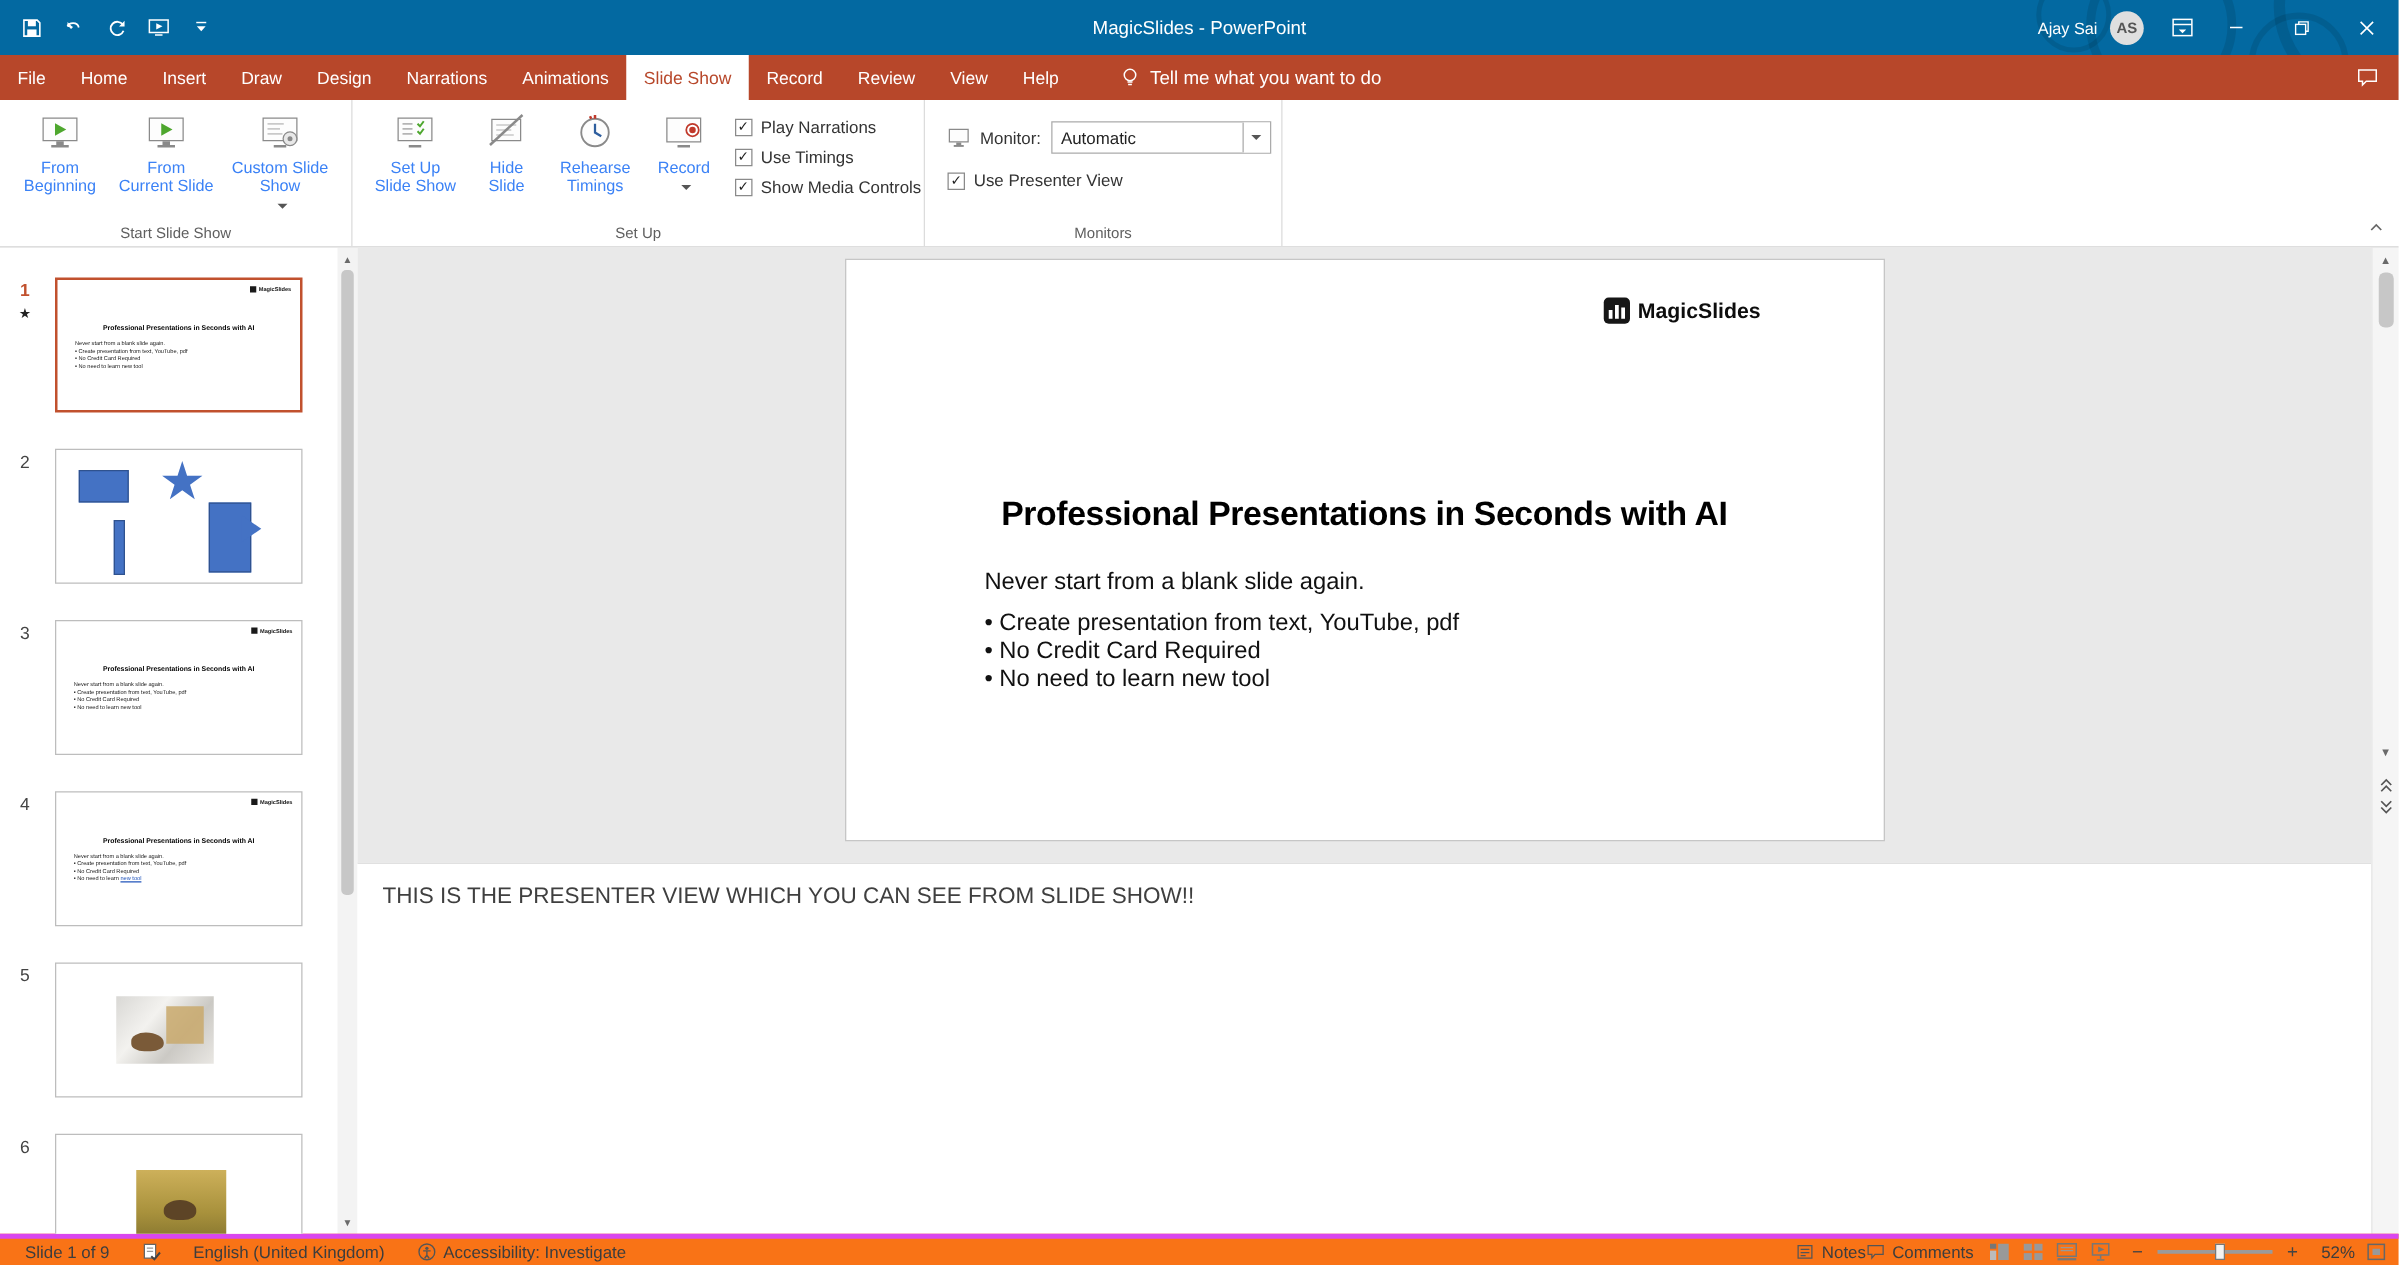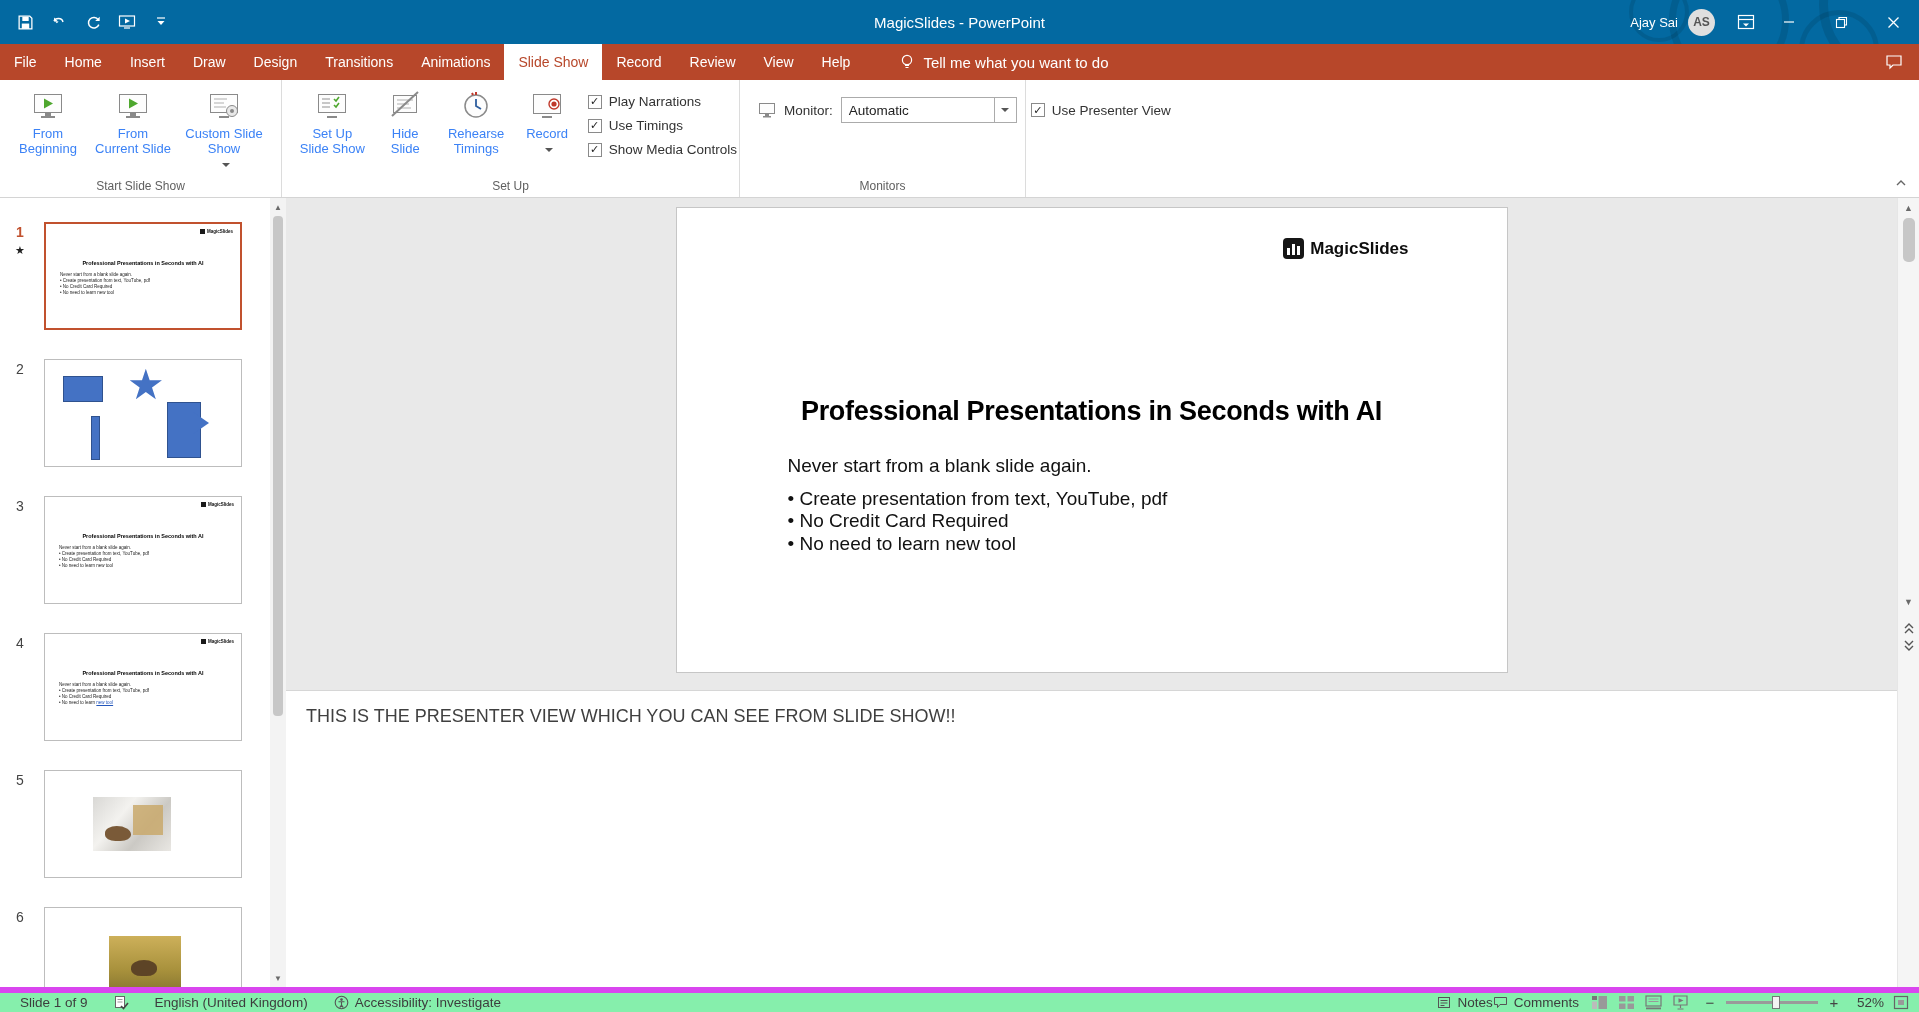--- a/index.html
+++ b/index.html
@@ -34,21 +34,21 @@
   .ribbon{height:118px;background:#fff;border-bottom:1px solid #d4d4d4;display:flex;position:relative;flex:none}
   .rgroup{position:relative;border-right:1px solid #dcdcdc;display:flex;align-items:flex-start;padding:5px 2px 20px 2px}
   .glabel{position:absolute;bottom:4px;left:0;right:0;text-align:center;font-size:12px;color:#5f5f5f}
   .bigbtn{display:flex;flex-direction:column;align-items:center;height:90px;padding:3px 4px;font-size:13px;color:#3b82f6;text-align:center;line-height:15px;border-radius:2px}
   .bigbtn .ic{height:36px;display:flex;align-items:center;justify-content:center;margin-bottom:2px}
   .bb-label span{display:block}
   .dd{display:inline-block;width:0;height:0;border-left:4px solid transparent;border-right:4px solid transparent;border-top:4px solid #555;margin-left:3px;vertical-align:middle}
   .cbcol{display:flex;flex-direction:column;gap:9px;padding-top:9px;margin-left:12px}
   .cbrow{display:flex;align-items:center;gap:7px;font-size:13.5px;color:#333;white-space:nowrap}
   .cb{width:14px;height:14px;background:#fff;border:1px solid #8a8a8a;display:inline-flex;align-items:center;justify-content:center;font-size:11px;color:#222;flex:none}
-  .mon-col{display:flex;flex-direction:row;gap:14px;padding:12px 0 0 16px}
+  .mon-col{display:flex;flex-direction:column;gap:14px;padding:12px 0 0 16px}
   .mon-row{display:flex;align-items:center;gap:8px;font-size:13.5px;color:#333}
   .combo{width:176px;height:26px;background:#fff;border:1px solid #ababab;display:flex;align-items:center}
   .combo-val{flex:1;font-size:13.5px;color:#222;padding-left:7px}
   .combo-btn{width:22px;height:100%;border-left:1px solid #ababab;display:flex;align-items:center;justify-content:center;background:#fff}
   .combo-btn i{width:0;height:0;border-left:4px solid transparent;border-right:4px solid transparent;border-top:4px solid #555}
   .collapse-ribbon{position:absolute;right:12px;bottom:6px}
 
   
   .main{flex:1;display:flex;min-height:0}
   .thumbpanel{width:286px;flex:none;background:#fff;display:flex}
@@ -90,21 +90,21 @@
   .slide-bullets{position:absolute;left:111px;top:280px;font-size:19px;line-height:22.3px;color:#111}
   .notes{flex:1;background:#fff;border-top:1px solid #d6d6d6;padding:15px 0 0 20px;font-size:18px;color:#3f3f3f}
 
   .vscroll{width:22px;flex:none;background:#f5f5f5;border-left:1px solid #e6e6e6;display:flex;flex-direction:column;align-items:center}
   .vbtn{width:22px;height:20px;display:flex;align-items:center;justify-content:center;font-size:9px;color:#6a6a6a;flex:none}
   .vthumb{width:12px;height:44px;background:#c7c7c7;border-radius:5px;flex:none}
   .vtrack{height:330px;flex:none}
   .navbtns{margin-top:10px;display:flex;flex-direction:column;gap:4px;align-items:center}
 
   
-  .statusbar{height:25px;background:#86efac;border-top:6px solid #d946ef;display:flex;align-items:center;font-size:13.5px;color:#3d3d3d;flex:none;padding:0 10px 0 20px}
+  .statusbar{height:25px;background:#f97316;border-top:4px solid #d946ef;display:flex;align-items:center;font-size:13.5px;color:#3d3d3d;flex:none;padding:0 10px 0 20px}
   .sb-item{display:flex;align-items:center;gap:6px;margin-right:26px;white-space:nowrap}
   .sb-right{margin-left:auto;display:flex;align-items:center;}
   .viewbtns{display:flex;align-items:center;gap:10px;margin-left:12px}
   .zoomctl{display:flex;align-items:center;gap:9px;margin-left:14px}
   .ztrack{width:92px;height:3px;background:#9a9a9a;position:relative}
   .zthumb{position:absolute;left:46px;top:-5px;width:8px;height:13px;background:#f3f3f3;border:1px solid #777}
   .zminus,.zplus{font-size:15px;color:#444;width:14px;text-align:center}
   .zoompct{font-size:13.5px;color:#3d3d3d;width:34px;text-align:right}
 </style>
 </head>
@@ -192,21 +192,21 @@
     <div class="tab">
         <span>Insert</span>
       </div>
     <div class="tab">
         <span>Draw</span>
       </div>
     <div class="tab">
         <span>Design</span>
       </div>
     <div class="tab">
-        <span>Transitions</span>
+        <span>Narrations</span>
       </div>
     <div class="tab">
         <span>Animations</span>
       </div>
     <div class="tab active">
         <span>Slide Show</span>
       </div>
     <div class="tab">
         <span>Record</span>
       </div>

